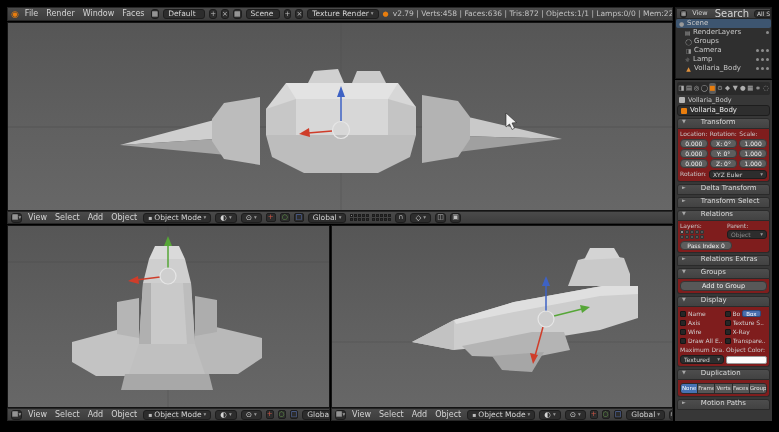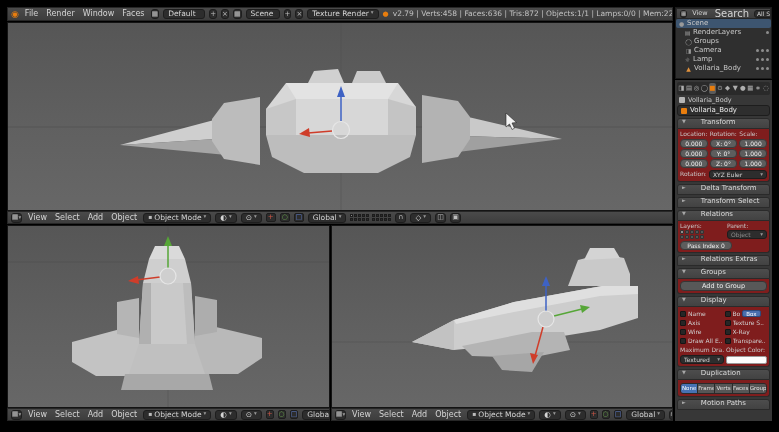--- a/index.html
+++ b/index.html
@@ -2,21 +2,21 @@
 <html><head>
 <meta charset="utf-8">
 <style>
   *{box-sizing:border-box;margin:0;padding:0}
   html,body{width:779px;height:432px;background:#000;overflow:hidden;
     font-family:"DejaVu Sans",sans-serif;-webkit-font-smoothing:antialiased}
   .abs{position:absolute}
   .bar{display:flex;align-items:center;gap:4px;padding:0 3px;overflow:hidden;
     background:linear-gradient(#4a4a4a,#3d3d3d);border:1px solid #262626;white-space:nowrap}
   .menu{color:#d4d4d4;font-size:8px;line-height:1;padding:0 2px;cursor:default}
-  .pill{display:inline-flex;gap:2px;background:#2d2d2d;border:1px solid #1e1e1e;
+  .pill{display:inline-flex;align-items:center;gap:2px;background:#2d2d2d;border:1px solid #1e1e1e;
     border-radius:3px;color:#d6d6d6;font-size:7.5px;line-height:1;padding:0 4px;height:10px;white-space:nowrap}
   .mini{display:inline-flex;align-items:center;justify-content:center;width:11px;height:10px;
     background:#2d2d2d;border:1px solid #1e1e1e;border-radius:3px;color:#bdbdbd;font-size:7px;line-height:1}
   .caret{font-size:5.5px;color:#999}
   .glyph{font-size:8px;color:#cfcfcf;line-height:1}
   .stats{color:#c2c2c2;font-size:7.5px;line-height:1}
   .logo{color:#e87d0d;font-size:9px;line-height:1}
   .vp{background:linear-gradient(180deg,#565656 0%,#606060 55%,#676767 100%);
     border:1px solid #141414;overflow:hidden}
   .vp svg{position:absolute;left:0;top:0}

